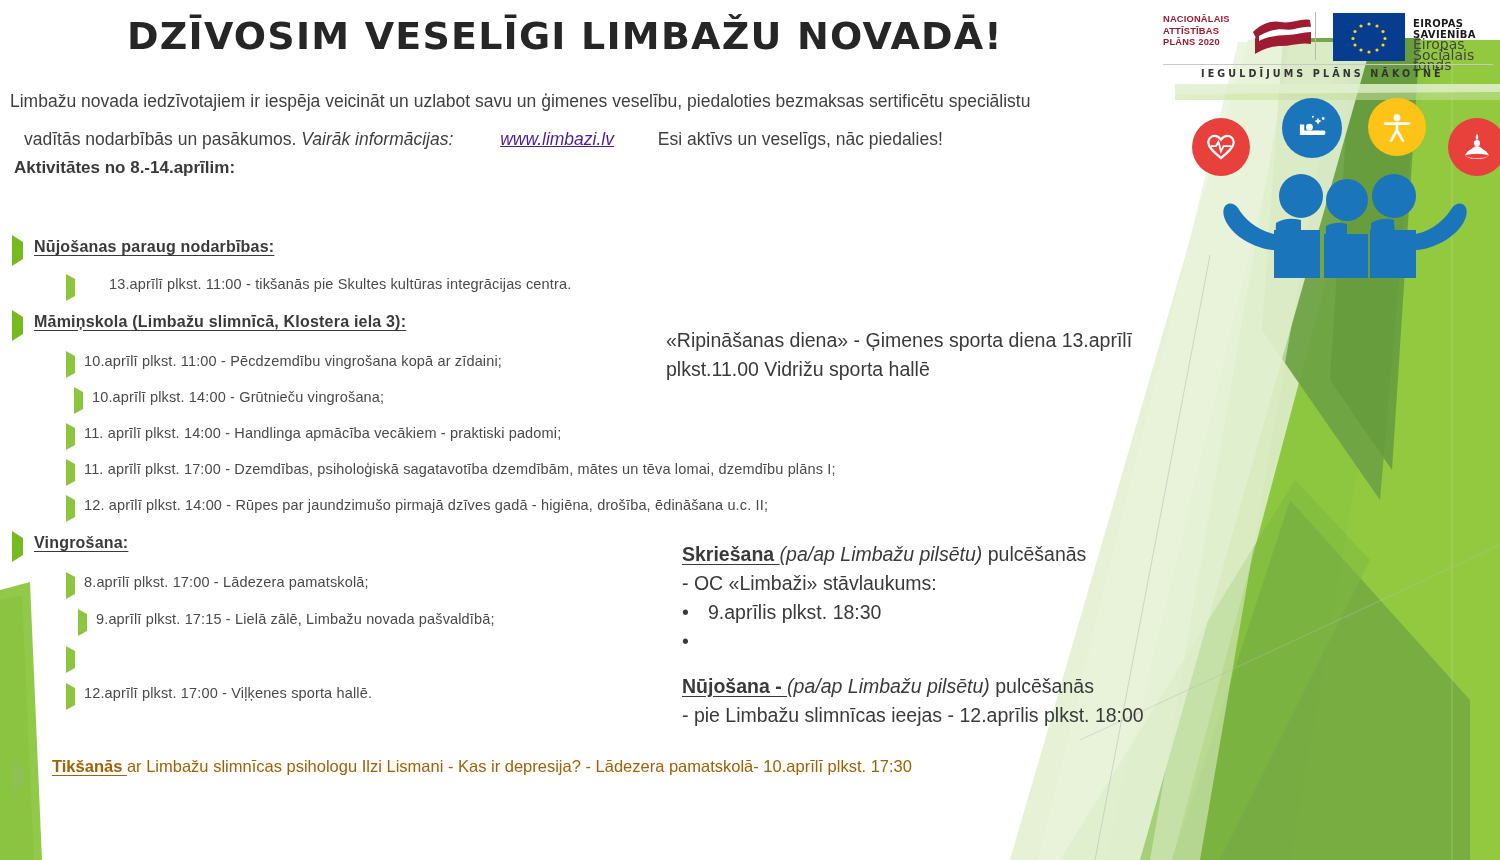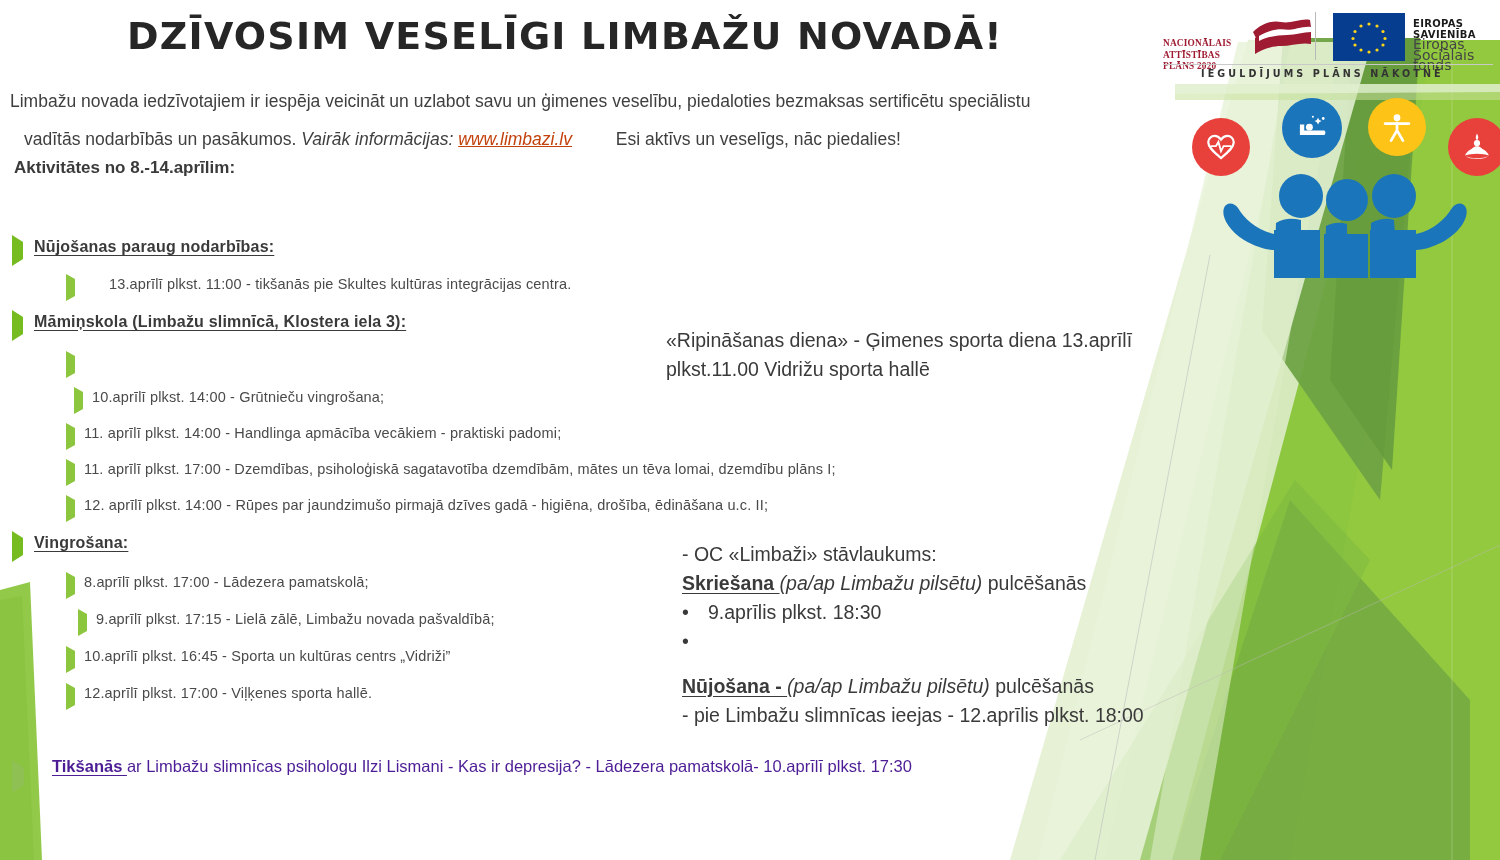--- a/index.html
+++ b/index.html
@@ -26,21 +26,21 @@
     letter-spacing:1.2px;
     color:#262626;
     white-space:nowrap;
   }
   .intro{
     position:absolute;left:10px;top:82px;width:1140px;
     font-size:17.5px;line-height:38px;color:#3f3f3f;
   }
   .intro .l2{display:block;padding-left:14px;}
   .emph{font-style:italic;}
-  .link{color:#c2410c;text-decoration:underline;font-style:italic;}
+  .link{color:#4c1d95;text-decoration:underline;font-style:italic;margin-left:42px;}
   .spacer{display:inline-block;width:34px;}
   .activities{
     position:absolute;left:14px;top:158px;
     font-size:17px;font-weight:bold;color:#3a3a3a;
   }
 
   
   .lvl1{position:absolute;display:flex;align-items:flex-start;}
   .lvl1 .bullet{
     width:22px;flex:0 0 22px;margin-top:4px;
@@ -77,33 +77,32 @@
   
   .rblock{position:absolute;font-size:19.5px;line-height:29px;color:#3a3a3a;}
   .rblock .u{text-decoration:underline;text-underline-offset:3px;font-weight:bold;}
   .rblock .it{font-style:italic;}
   .rbul{display:flex;}
   .rbul .dot{width:26px;flex:0 0 26px;text-align:left;}
 
   
   .bottomline{
     position:absolute;left:52px;top:757px;
-    font-size:16.5px;color:#4c1d95;white-space:nowrap;
+    font-size:16.5px;color:#a16207;white-space:nowrap;
   }
   .bottomline .u{text-decoration:underline;text-underline-offset:3px;font-weight:bold;}
   .bottom-bullet{position:absolute;left:12px;top:768px;}
 
   
   .logo{position:absolute;left:1163px;top:6px;width:330px;height:78px;}
   .logo-np{
     position:absolute;left:0;top:8px;
-    font-family:Liberation Serif, serif;
+    font-family:Liberation Sans, sans-serif;
     font-size:9.3px;font-weight:bold;color:#9e1b32;line-height:11.5px;
     letter-spacing:.2px;
-    margin-top:24px;
   }
   .logo-divider{position:absolute;left:152px;top:6px;width:1px;height:48px;background:#b9b9b9;}
   .eu-flag{position:absolute;left:170px;top:7px;width:72px;height:48px;background:#063d8f;}
   .eu-stars{position:absolute;left:170px;top:7px;width:72px;height:48px;}
   .eu-t1{
     position:absolute;left:250px;top:12px;
     font-family:"DejaVu Sans", sans-serif;
     font-size:10px;font-weight:bold;color:#1a1a1a;letter-spacing:.3px;
   }
   .eu-t2{
@@ -183,20 +182,21 @@
     <span class="bullet"><span class="tri-sm"></span></span>
     <span class="txt">13.aprīlī plkst. 11:00 - tikšanās pie Skultes kultūras integrācijas centra.</span>
   </div>
 
   <div class="lvl1" style="left:12px;top:313px;">
     <span class="bullet"><span class="tri"></span></span>
     <span class="txt">Māmiņskola (Limbažu slimnīcā, Klostera iela 3):</span>
   </div>
   <div class="lvl2" style="left:66px;top:353px;">
     <span class="bullet"><span class="tri-sm"></span></span>
+    <span class="txt">10.aprīlī plkst. 11:00  - Pēcdzemdību vingrošana kopā ar zīdaini;</span>
   </div>
   <div class="lvl2" style="left:66px;top:389px;margin-left:8px;">
     <span class="bullet"><span class="tri-sm"></span></span>
     <span class="txt">10.aprīlī plkst. 14:00 - Grūtnieču vingrošana;</span>
   </div>
   <div class="lvl2" style="left:66px;top:425px;">
     <span class="bullet"><span class="tri-sm"></span></span>
     <span class="txt">11. aprīlī plkst. 14:00 - Handlinga apmācība vecākiem - praktiski padomi;</span>
   </div>
   <div class="lvl2" style="left:66px;top:461px;">
@@ -215,37 +215,36 @@
   <div class="lvl2" style="left:66px;top:574px;">
     <span class="bullet"><span class="tri-sm"></span></span>
     <span class="txt">8.aprīlī plkst. 17:00 - Lādezera pamatskolā;</span>
   </div>
   <div class="lvl2" style="left:78px;top:611px;">
     <span class="bullet"><span class="tri-sm"></span></span>
     <span class="txt">9.aprīlī plkst. 17:15 - Lielā zālē, Limbažu novada pašvaldībā;</span>
   </div>
   <div class="lvl2" style="left:66px;top:648px;">
     <span class="bullet"><span class="tri-sm"></span></span>
-    <span class="txt">10.aprīlī plkst.  16:45 - Sporta un kultūras centrs „Vidriži”</span>
   </div>
   <div class="lvl2" style="left:66px;top:685px;">
     <span class="bullet"><span class="tri-sm"></span></span>
     <span class="txt">12.aprīlī plkst.  17:00 - Viļķenes sporta hallē.</span>
   </div>
 
   <div class="rblock" style="left:666px;top:326px;width:560px;">
     <div>«Ripināšanas diena» - Ģimenes sporta diena 13.aprīlī</div>
     <div>plkst.11.00 Vidrižu sporta hallē</div>
   </div>
 
   <div class="rblock" style="left:682px;top:540px;width:500px;">
-    <div> - OC «Limbaži» stāvlaukums:</div>
     <div>
       <span class="u">Skriešana </span><span class="it">(pa/ap Limbažu pilsētu)</span><span> pulcēšanās</span>
     </div>
+    <div> - OC «Limbaži» stāvlaukums:</div>
     <div class="rbul">
       <span class="dot">•</span>
       <span>9.aprīlis plkst. 18:30</span>
     </div>
     <div class="rbul">
       <span class="dot">•</span>
     </div>
   </div>
 
   <div class="rblock" style="left:682px;top:672px;width:520px;">

